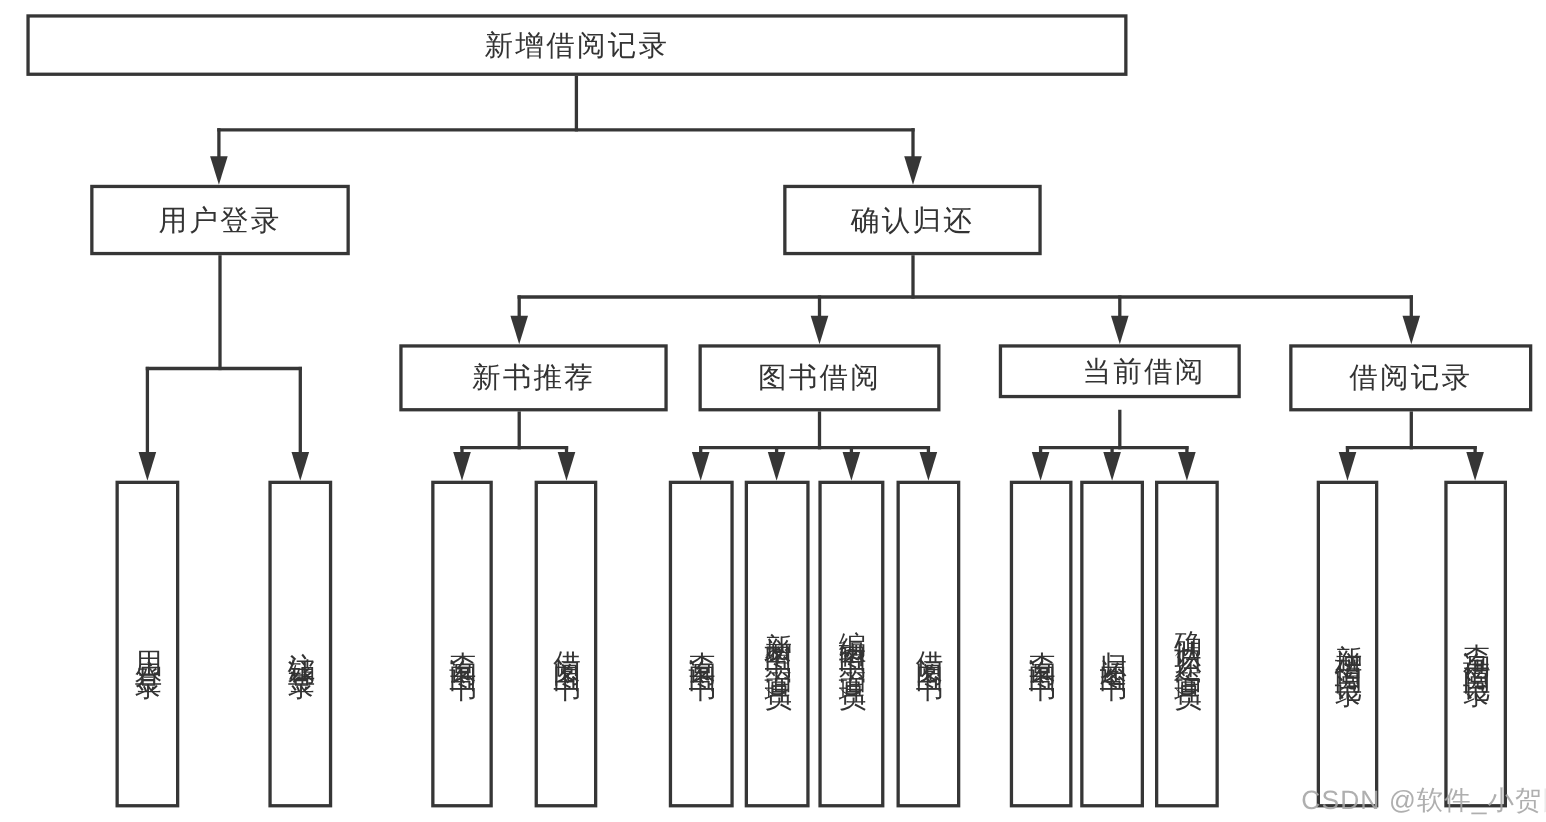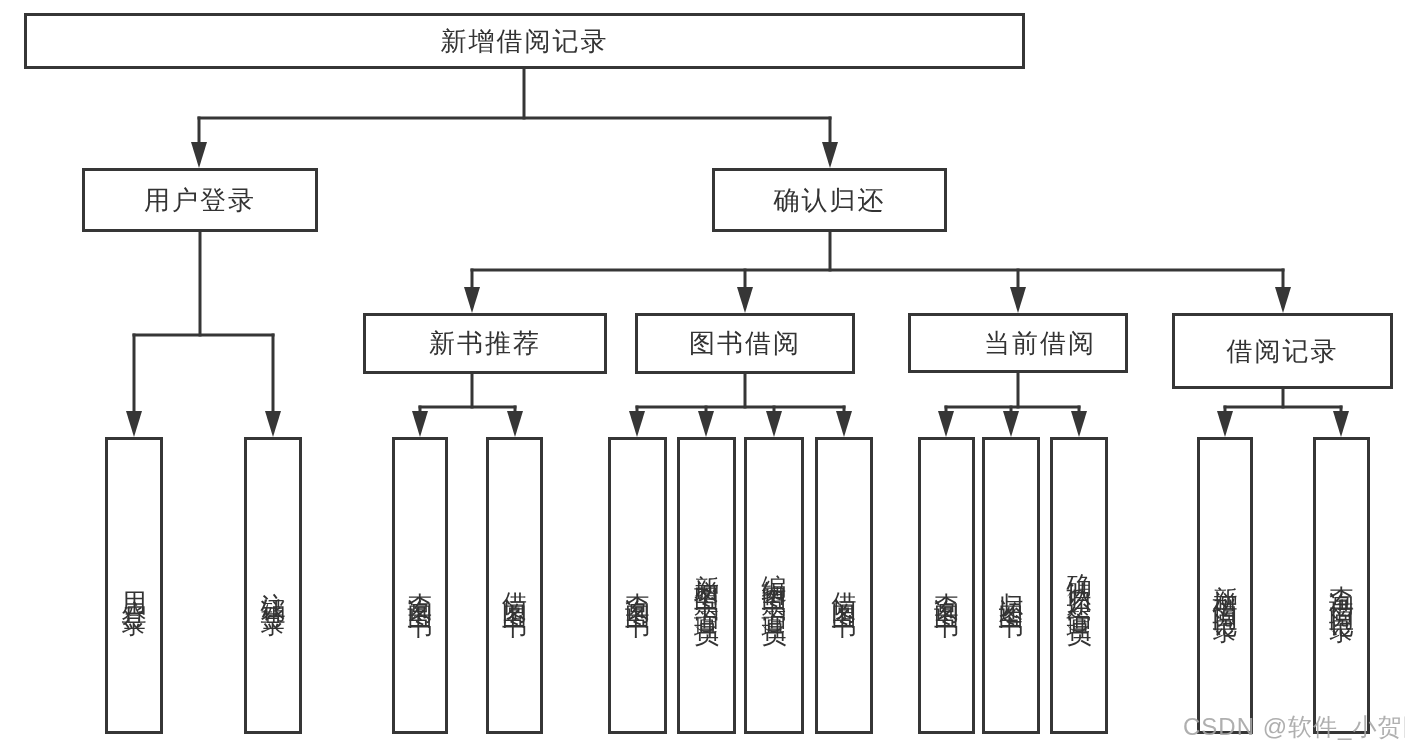--- a/index.html
+++ b/index.html
@@ -127,24 +127,24 @@
   <div class="node h" style="left:712px;top:168px;width:235px;height:64px;">
     <span>确认归还</span>
   </div>
 
   <div class="node h" style="left:363px;top:313px;width:244px;height:61px;">
     <span>新书推荐</span>
   </div>
   <div class="node h" style="left:635px;top:313px;width:220px;height:61px;font-family:Liberation Mono, monospace;">
     <span>图书借阅</span>
   </div>
-  <div class="node h" style="left:908px;top:313px;width:220px;height:60px;padding-left:44px;">
+  <div class="node h" style="left:908px;top:313px;width:220px;height:49px;padding-left:44px;">
     <span>当前借阅</span>
   </div>
-  <div class="node h" style="left:1172px;top:313px;width:221px;height:76px;align-items:center;">
+  <div class="node h" style="left:1172px;top:313px;width:221px;height:61px;align-items:center;">
     <span>借阅记录</span>
   </div>
 
   <div class="node leaf" style="left:105px;top:437px;width:58px;height:297px;">
     <span>用户登录</span>
   </div>
   <div class="node leaf" style="left:244px;top:437px;width:58px;height:297px;">
     <span>注销登录</span>
   </div>
   <div class="node leaf" style="left:392px;top:437px;width:56px;height:297px;">

